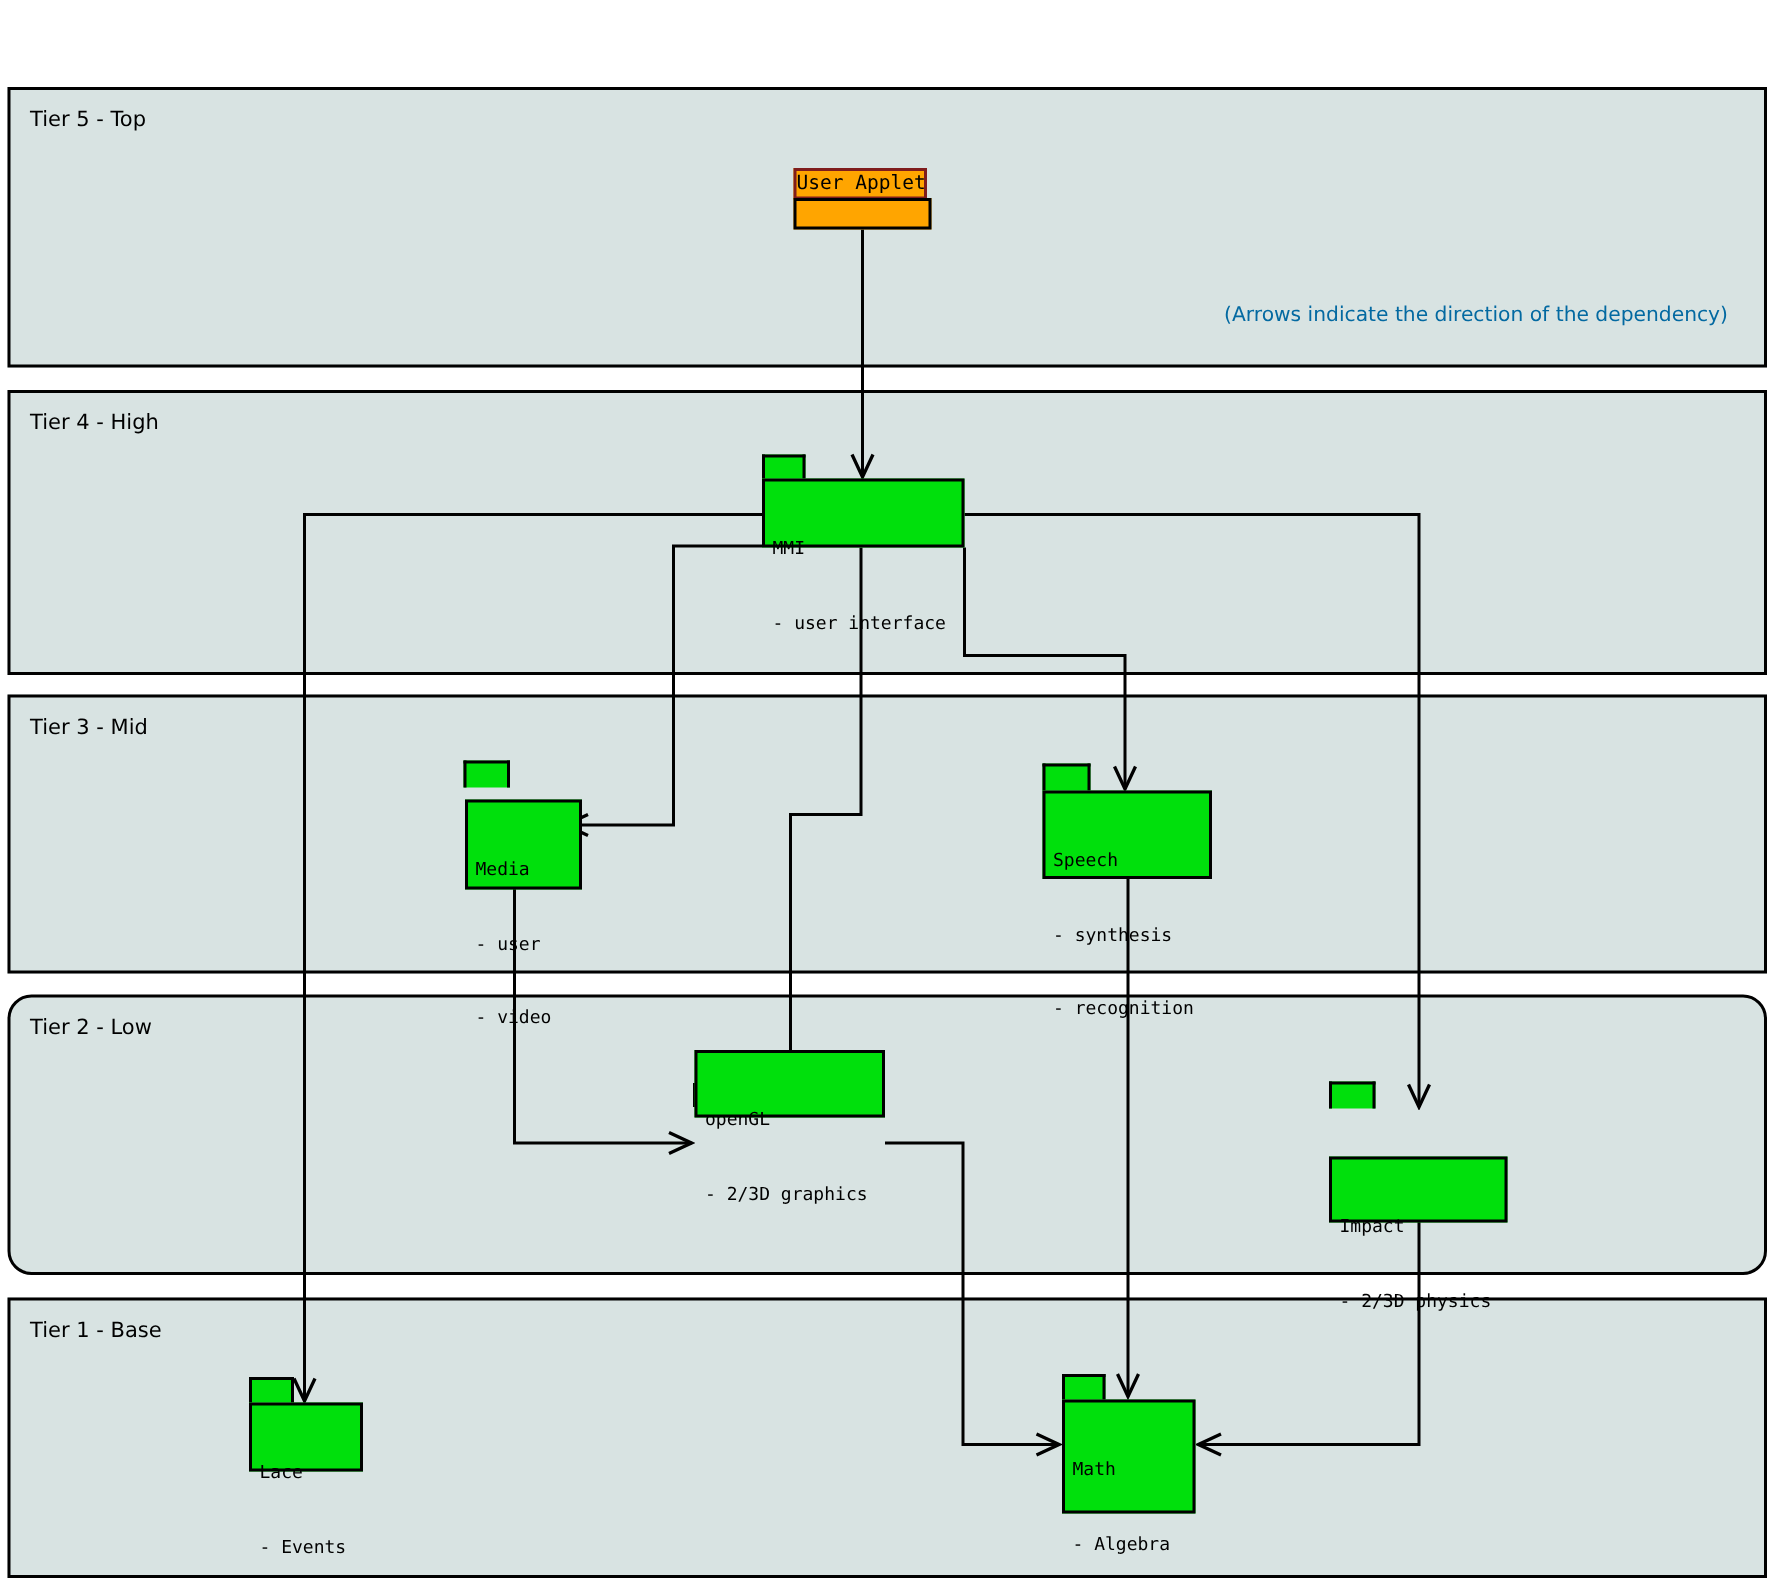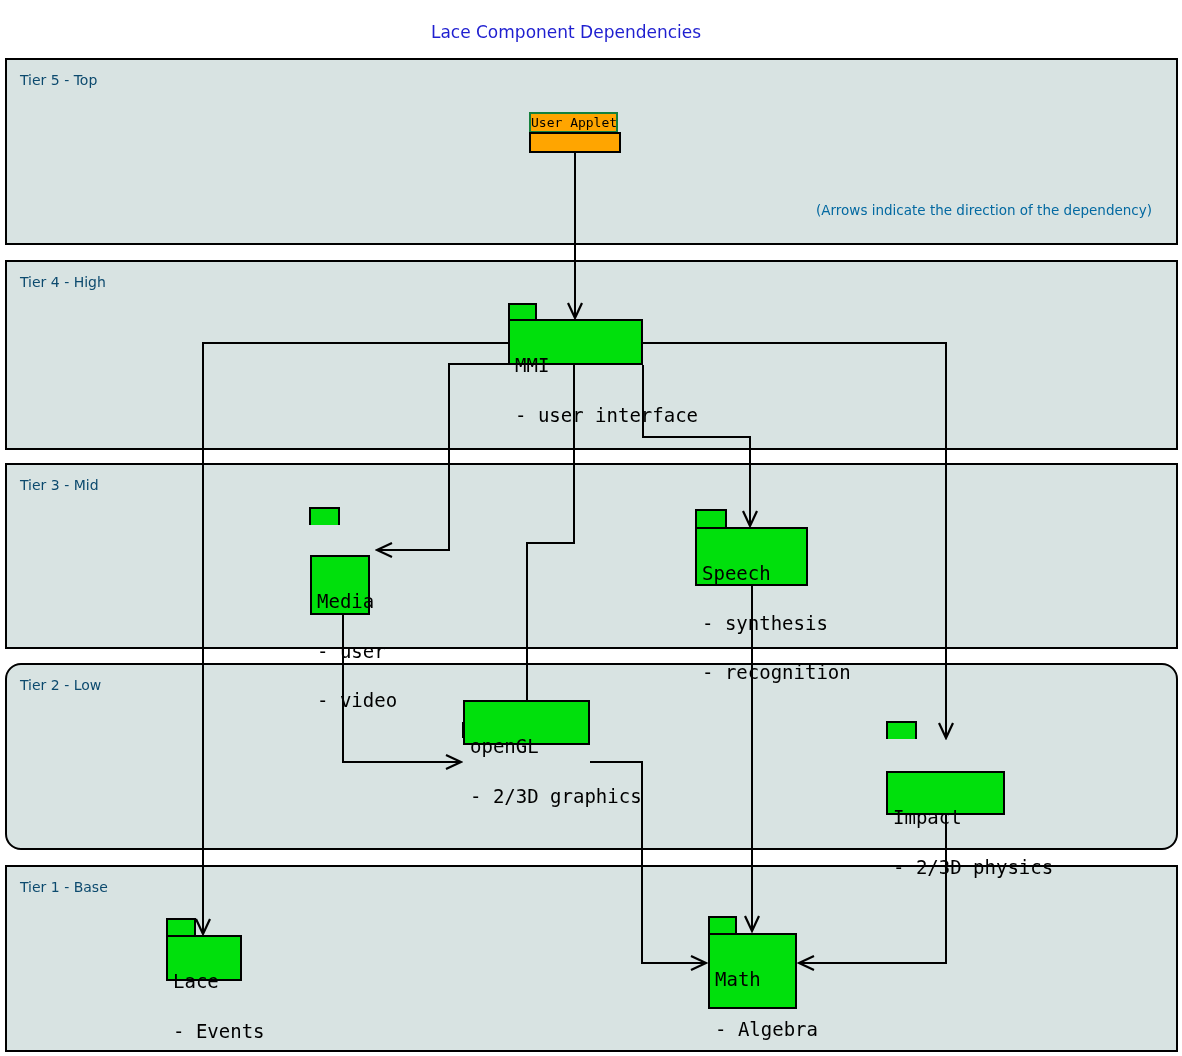--- a/index.html
+++ b/index.html
@@ -17,52 +17,51 @@
     overflow:hidden;background:#fff;
   }
   .diagram-title{
     position:absolute;top:22px;left:0;width:1132px;
     text-align:center;font-size:17px;color:var(--title-blue);
   }
   .tier{
     position:absolute;left:5px;width:1173px;
     background:var(--tier-bg);border:2px solid #000;
   }
-  .tier-label{position:absolute;top:12px;left:13px;font-size:14px;color:#0c4a6e;}
+  .tier-label{position:absolute;top:12px;left:13px;font-size:14px;color:#000000;}
   .annotation{
     position:absolute;top:202px;right:30px;font-size:13.5px;color:#0369a1;
   }
   .edges{position:absolute;left:0;top:0;pointer-events:none;}
   .edges polyline{fill:none;stroke:var(--line);stroke-width:2;}
   .comp{position:absolute;}
   .tab{
     position:absolute;background:var(--comp-green);
     border:2px solid #000;border-bottom:none;
   }
   .main{
     position:absolute;background:var(--comp-green);
     border:2px solid #000;
-    font-family:"DejaVu Sans Mono",monospace;font-size:19px;
+    font-family:"DejaVu Sans Mono",monospace;font-size:12px;
     line-height:16.5px;padding:3px 4px 0 5px;white-space:pre;color:#000;
   }
   .applet-label{
-    position:absolute;background:var(--applet-orange);border:2px solid #15803d;
+    position:absolute;background:var(--applet-orange);border:2px solid #7f1d1d;
     font-family:"DejaVu Sans Mono",monospace;font-size:13px;line-height:17px;
     text-align:center;white-space:pre;color:#000;
   }
   .applet-body{
     position:absolute;background:var(--applet-orange);border:2px solid #000;
   }
 </style>
 </head>
 <body>
 
 <div class="canvas">
 
-  <div class="diagram-title">Lace Component Dependencies</div>
 
   <div class="tier" style="top:58px;height:187px;">
     <div class="tier-label">Tier 5 - Top</div>
   </div>
   <div class="tier" style="top:260px;height:190px;">
     <div class="tier-label">Tier 4 - High</div>
   </div>
   <div class="tier" style="top:463px;height:186px;">
     <div class="tier-label">Tier 3 - Mid</div>
   </div>
@@ -101,21 +100,21 @@
   <div class="comp">
     <div class="tab" style="left:508px;top:303px;width:29px;height:16px;"></div>
     <div class="main" style="left:508px;top:319px;width:135px;height:46px;">
       <div>MMI</div>
       <div>- user interface</div>
     </div>
   </div>
 
   <div class="comp">
     <div class="tab" style="left:309px;top:507px;width:31px;height:18px;"></div>
-    <div class="main" style="left:310px;top:555px;width:60px;height:60px;">
+    <div class="main" style="left:310px;top:533px;width:78px;height:60px;">
       <div>Media</div>
       <div>- user</div>
       <div>- video</div>
     </div>
   </div>
 
   <div class="comp">
     <div class="tab" style="left:695px;top:509px;width:32px;height:18px;"></div>
     <div class="main" style="left:695px;top:527px;width:113px;height:59px;">
       <div>Speech</div>

